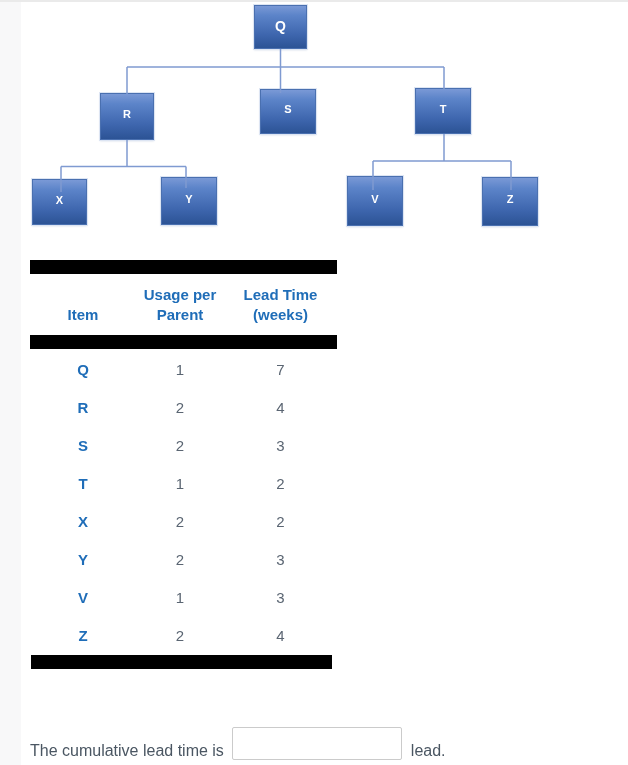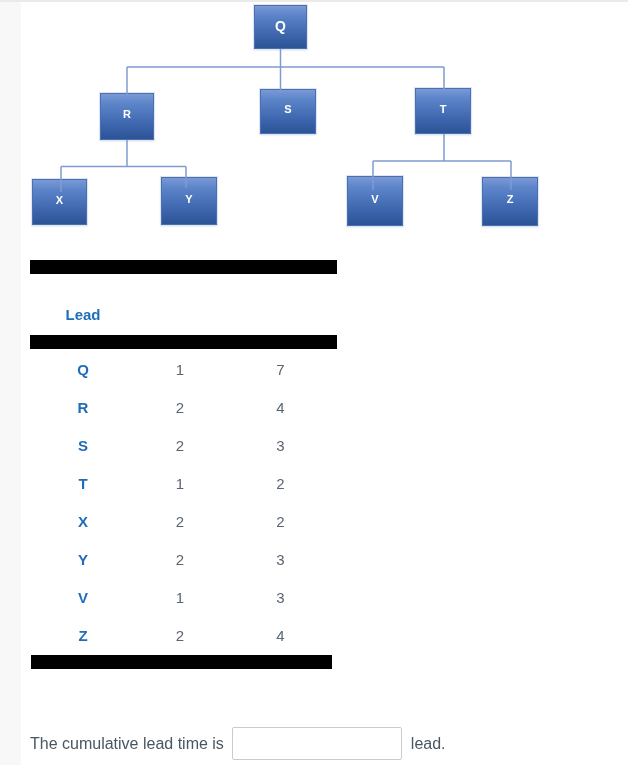--- a/index.html
+++ b/index.html
@@ -42,21 +42,21 @@
     line-height: 20px; text-align: center;
   }
   .tbody { position: absolute; left: 30px; top: 349px; width: 307px; }
   .trow { height: 37.9px; align-items: center; text-align: center; font-size: 15px; }
   .trow .cell-item { color: #1f6db8; font-weight: bold; }
   .trow .cell-num { color: #5a6572; }
 
   
   .question {
     position: absolute; left: 30px; top: 725px; height: 33px;
-    display: flex; align-items: center;
+    display: flex; align-items: flex-end;
     font-size: 16px; color: #4a5662;
   }
   .answer-input {
     width: 170px; height: 33px; margin: 0 9px 0 8px;
     border: 1px solid #cbcbcb; border-radius: 2px; background: #ffffff;
     font-family: "Liberation Sans", sans-serif; font-size: 15px; color: #4a5662;
     padding: 0 6px;
   }
 </style>
 </head>
@@ -110,21 +110,29 @@
         <path d="M511 159 L511 188"></path>
       </g>
     </svg>
   </div>
 
   <div>
     <div class="redact-bar" style="left:30px; top:258px; width:307px;"></div>
 
     <div class="thead">
       <div>
-        <div>Lead</div>
+        <div>Item</div>
+      </div>
+      <div>
+        <div>Usage per</div>
+        <div>Parent</div>
+      </div>
+      <div>
+        <div>Lead Time</div>
+        <div>(weeks)</div>
       </div>
     </div>
 
     <div class="redact-bar" style="left:30px; top:333px; width:307px;"></div>
 
     <div class="tbody">
       <div class="trow">
         <span class="cell-item">Q</span>
         <span class="cell-num">1</span>
         <span class="cell-num">7</span>

